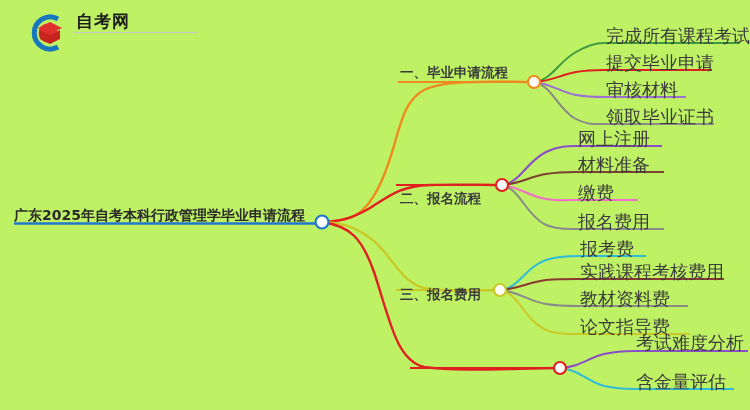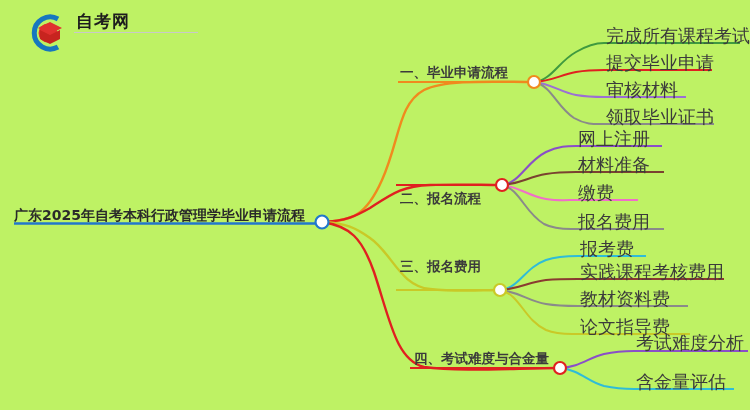--- a/index.html
+++ b/index.html
@@ -170,23 +170,22 @@
   <div class="node lvl2" style="left:606px; top:54px;">提交毕业申请</div>
   <div class="node lvl2" style="left:606px; top:81px;">审核材料</div>
   <div class="node lvl2" style="left:606px; top:108px;">领取毕业证书</div>
 
   <div class="node lvl1" style="left:400px; top:166px;margin-top:26px;">二、报名流程</div>
   <div class="node lvl2" style="left:578px; top:130px;">网上注册</div>
   <div class="node lvl2" style="left:578px; top:156px;">材料准备</div>
   <div class="node lvl2" style="left:578px; top:184px;text-align:center;">缴费</div>
   <div class="node lvl2" style="left:578px; top:213px;">报名费用</div>
 
-  <div class="node lvl1" style="left:400px; top:260px;">三、报名费用</div>
+  <div class="node lvl1" style="left:400px; top:288px;">三、报名费用</div>
   <div class="node lvl2" style="left:580px; top:240px;">报考费</div>
   <div class="node lvl2" style="left:580px; top:263px;">实践课程考核费用</div>
   <div class="node lvl2" style="left:580px; top:290px;">教材资料费</div>
   <div class="node lvl2" style="left:580px; top:318px;">论文指导费</div>
 
-  <div class="node lvl1" style="left:414px; top:352px;">四、考试难度与合金量</div>
   <div class="node lvl2" style="left:636px; top:335px;font-family:Liberation Mono, monospace;">考试难度分析</div>
   <div class="node lvl2" style="left:636px; top:373px;">含金量评估</div>
 
 </div>
 
 </body></html>

